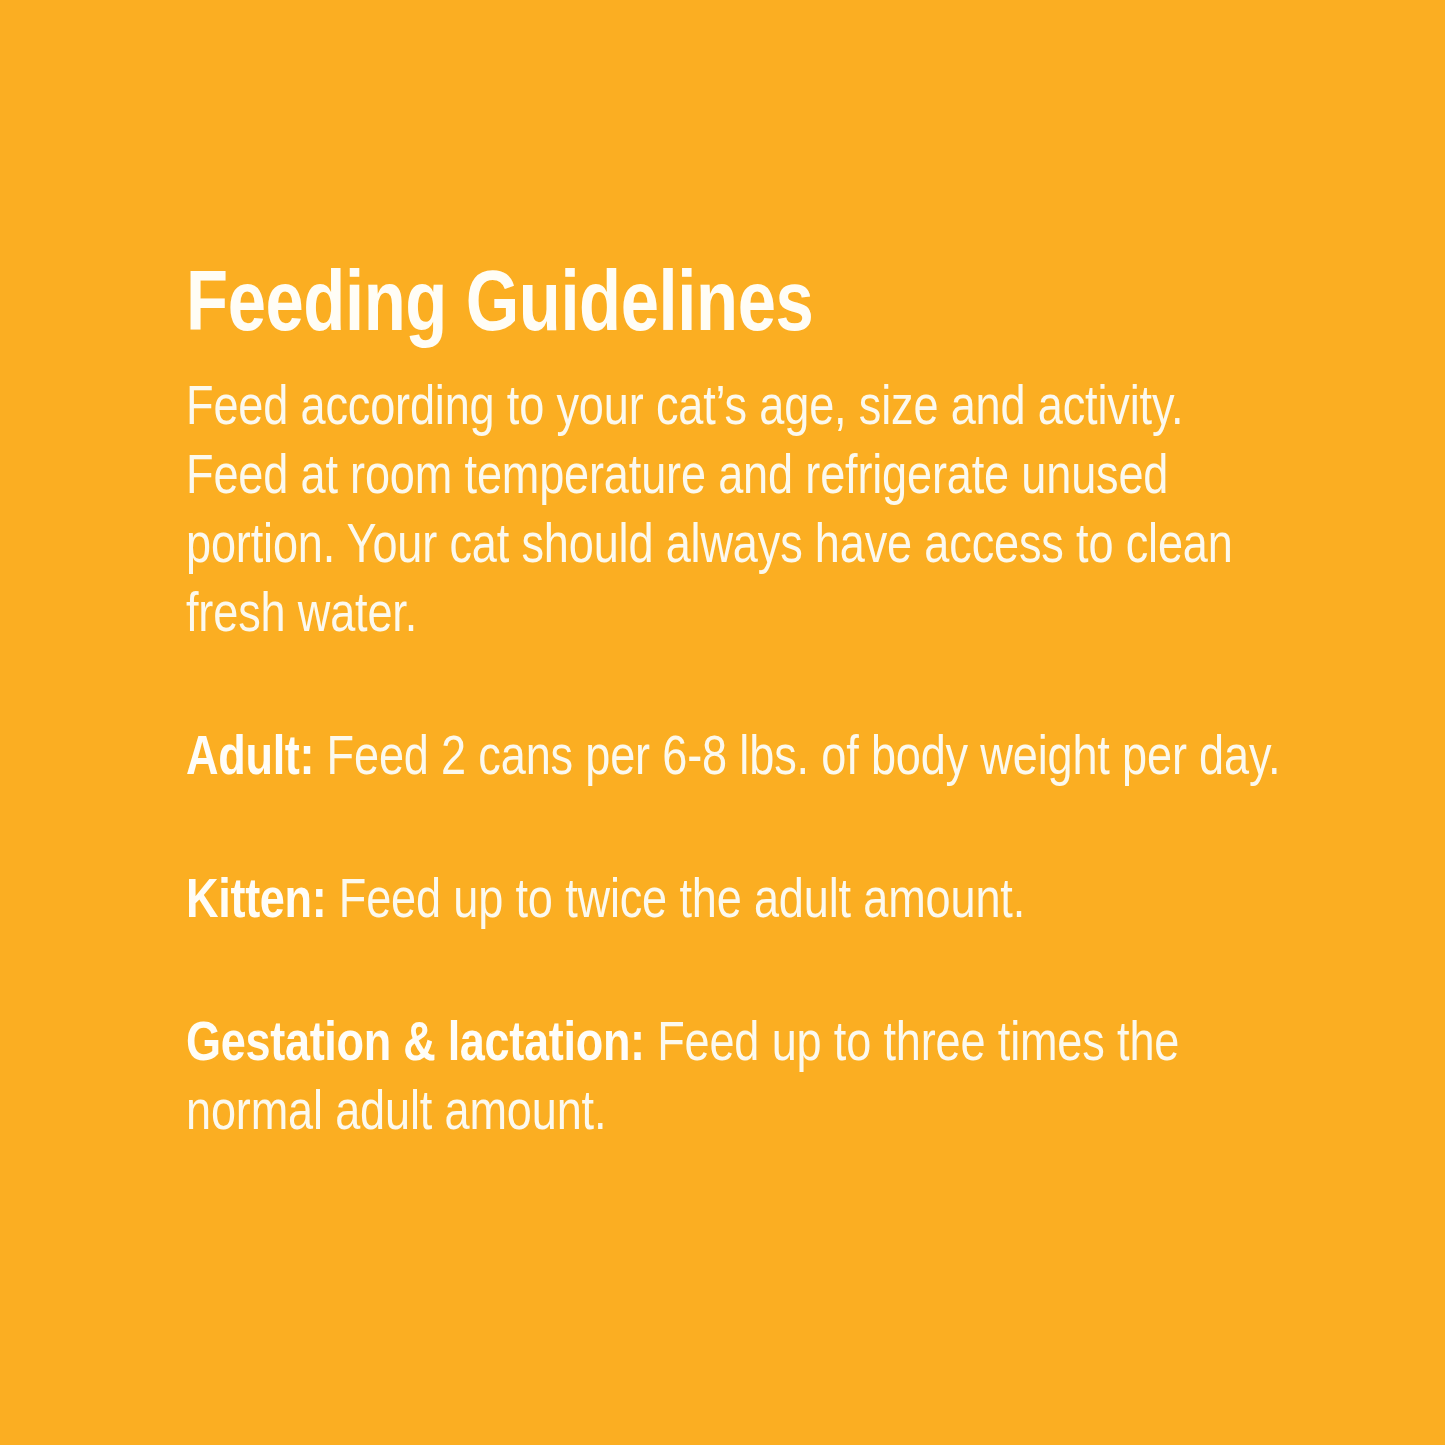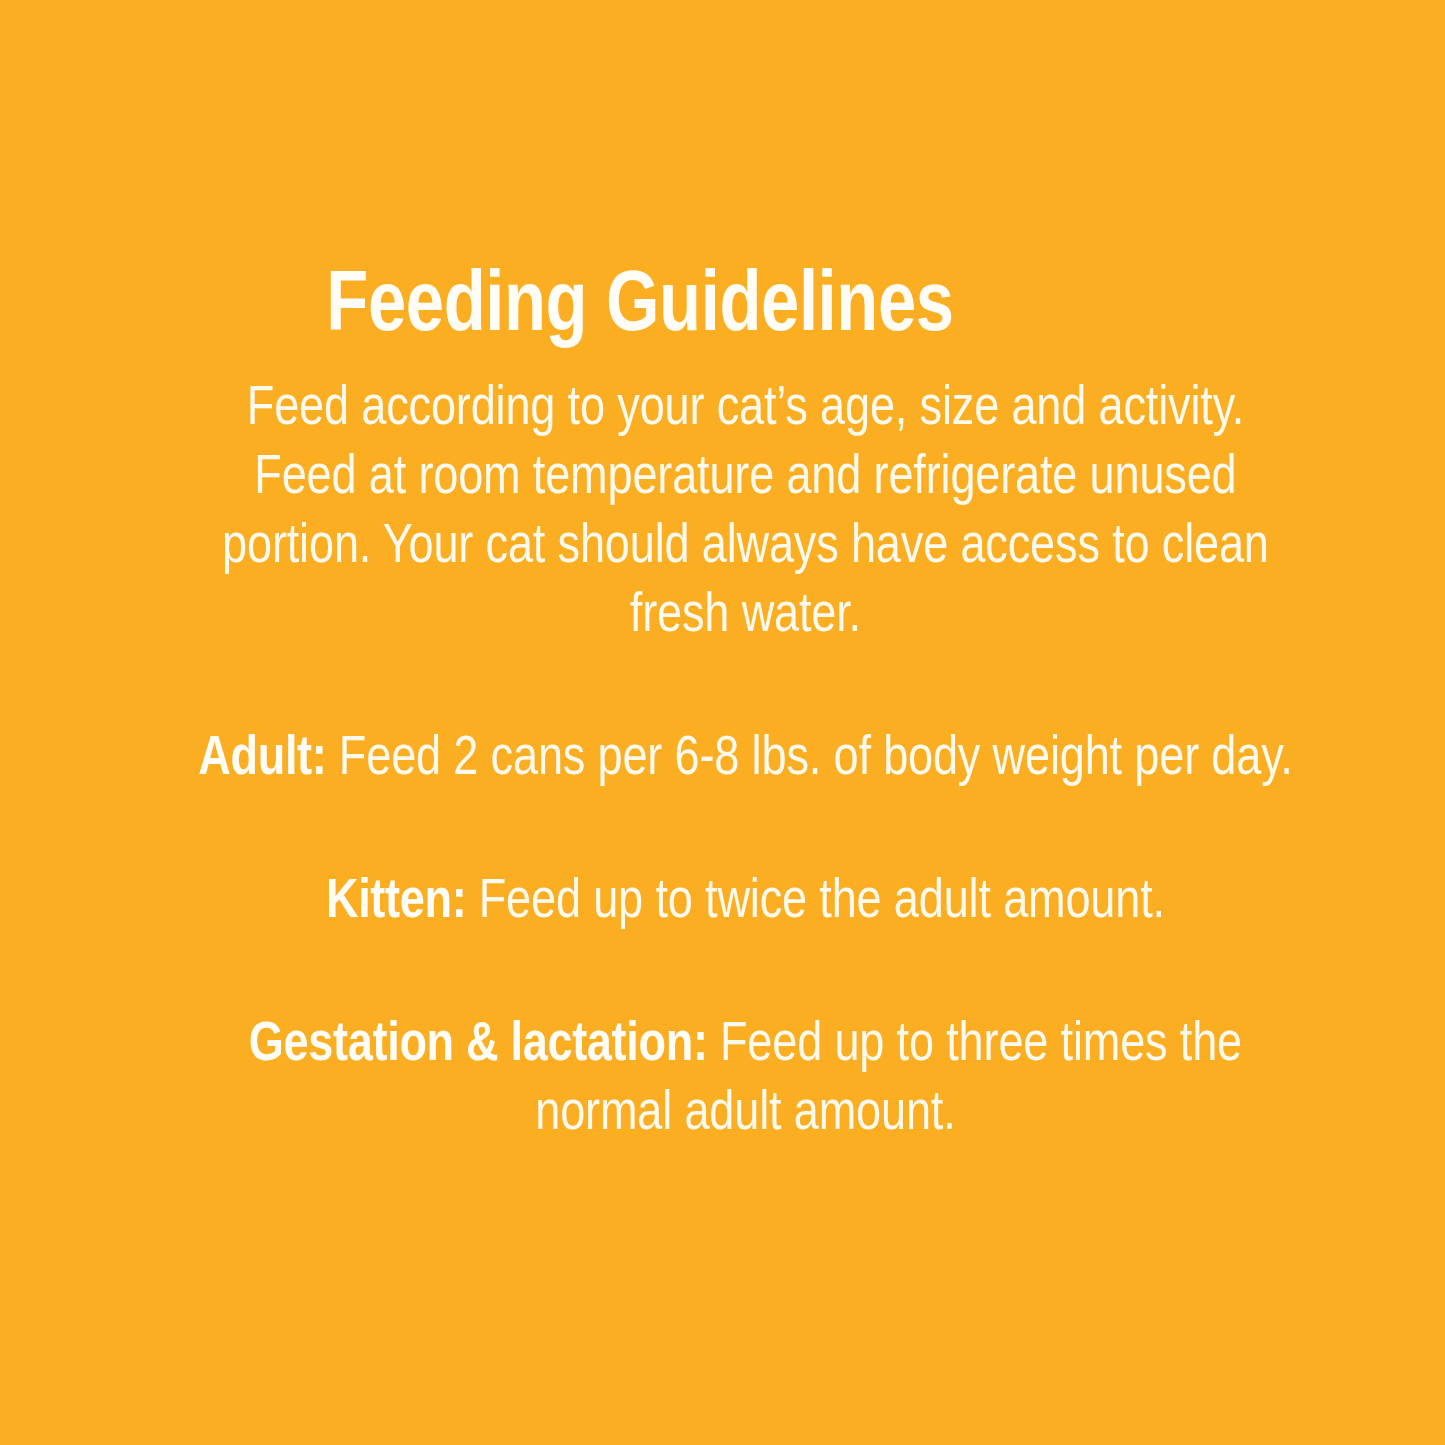--- a/index.html
+++ b/index.html
@@ -19,24 +19,23 @@
     position: relative;
     width: 1445px;
     height: 1445px;
     box-sizing: border-box;
     background: #FBAE22;
   }
 
   
   #content {
     position: absolute;
-    left: 196px;
+    left: 186px;
     top: 252px;
     width: 1110px;
-    text-align: center;
   }
 
   
   #heading {
     color: #FFFDF6;
     font-family: "Liberation Sans", sans-serif;
     font-weight: bold;
     font-size: 86px;
     line-height: 96px;
     letter-spacing: -0.5px;

